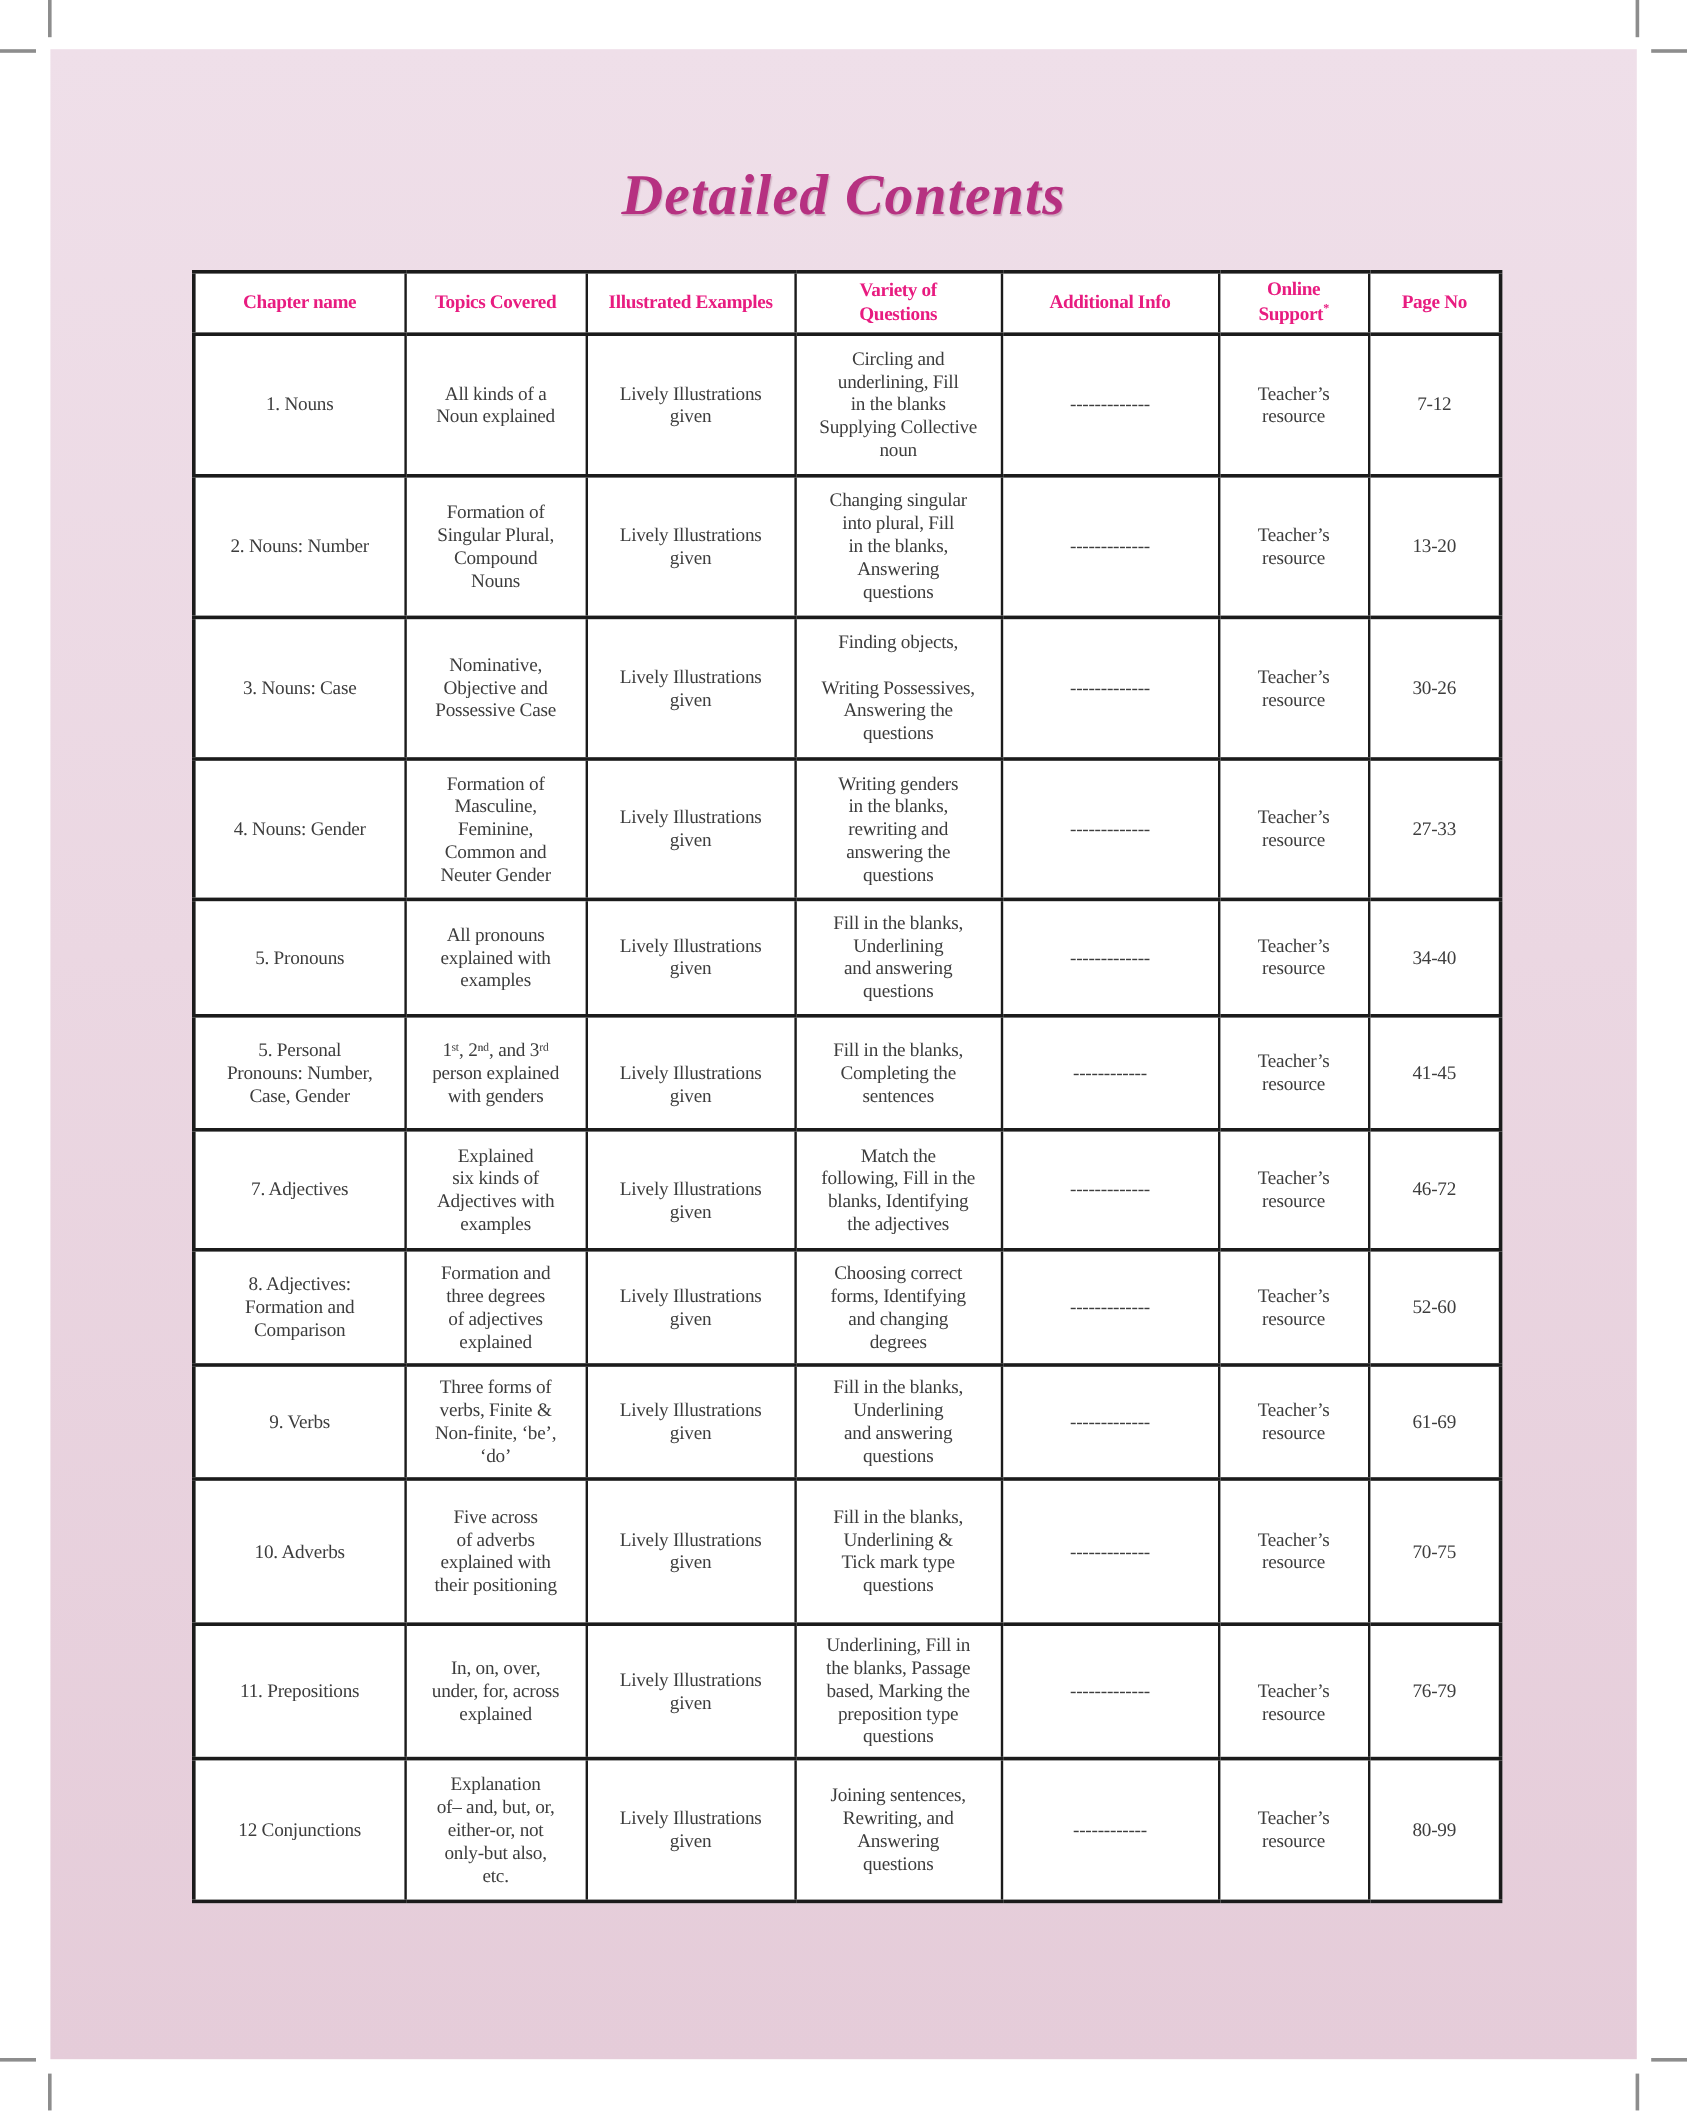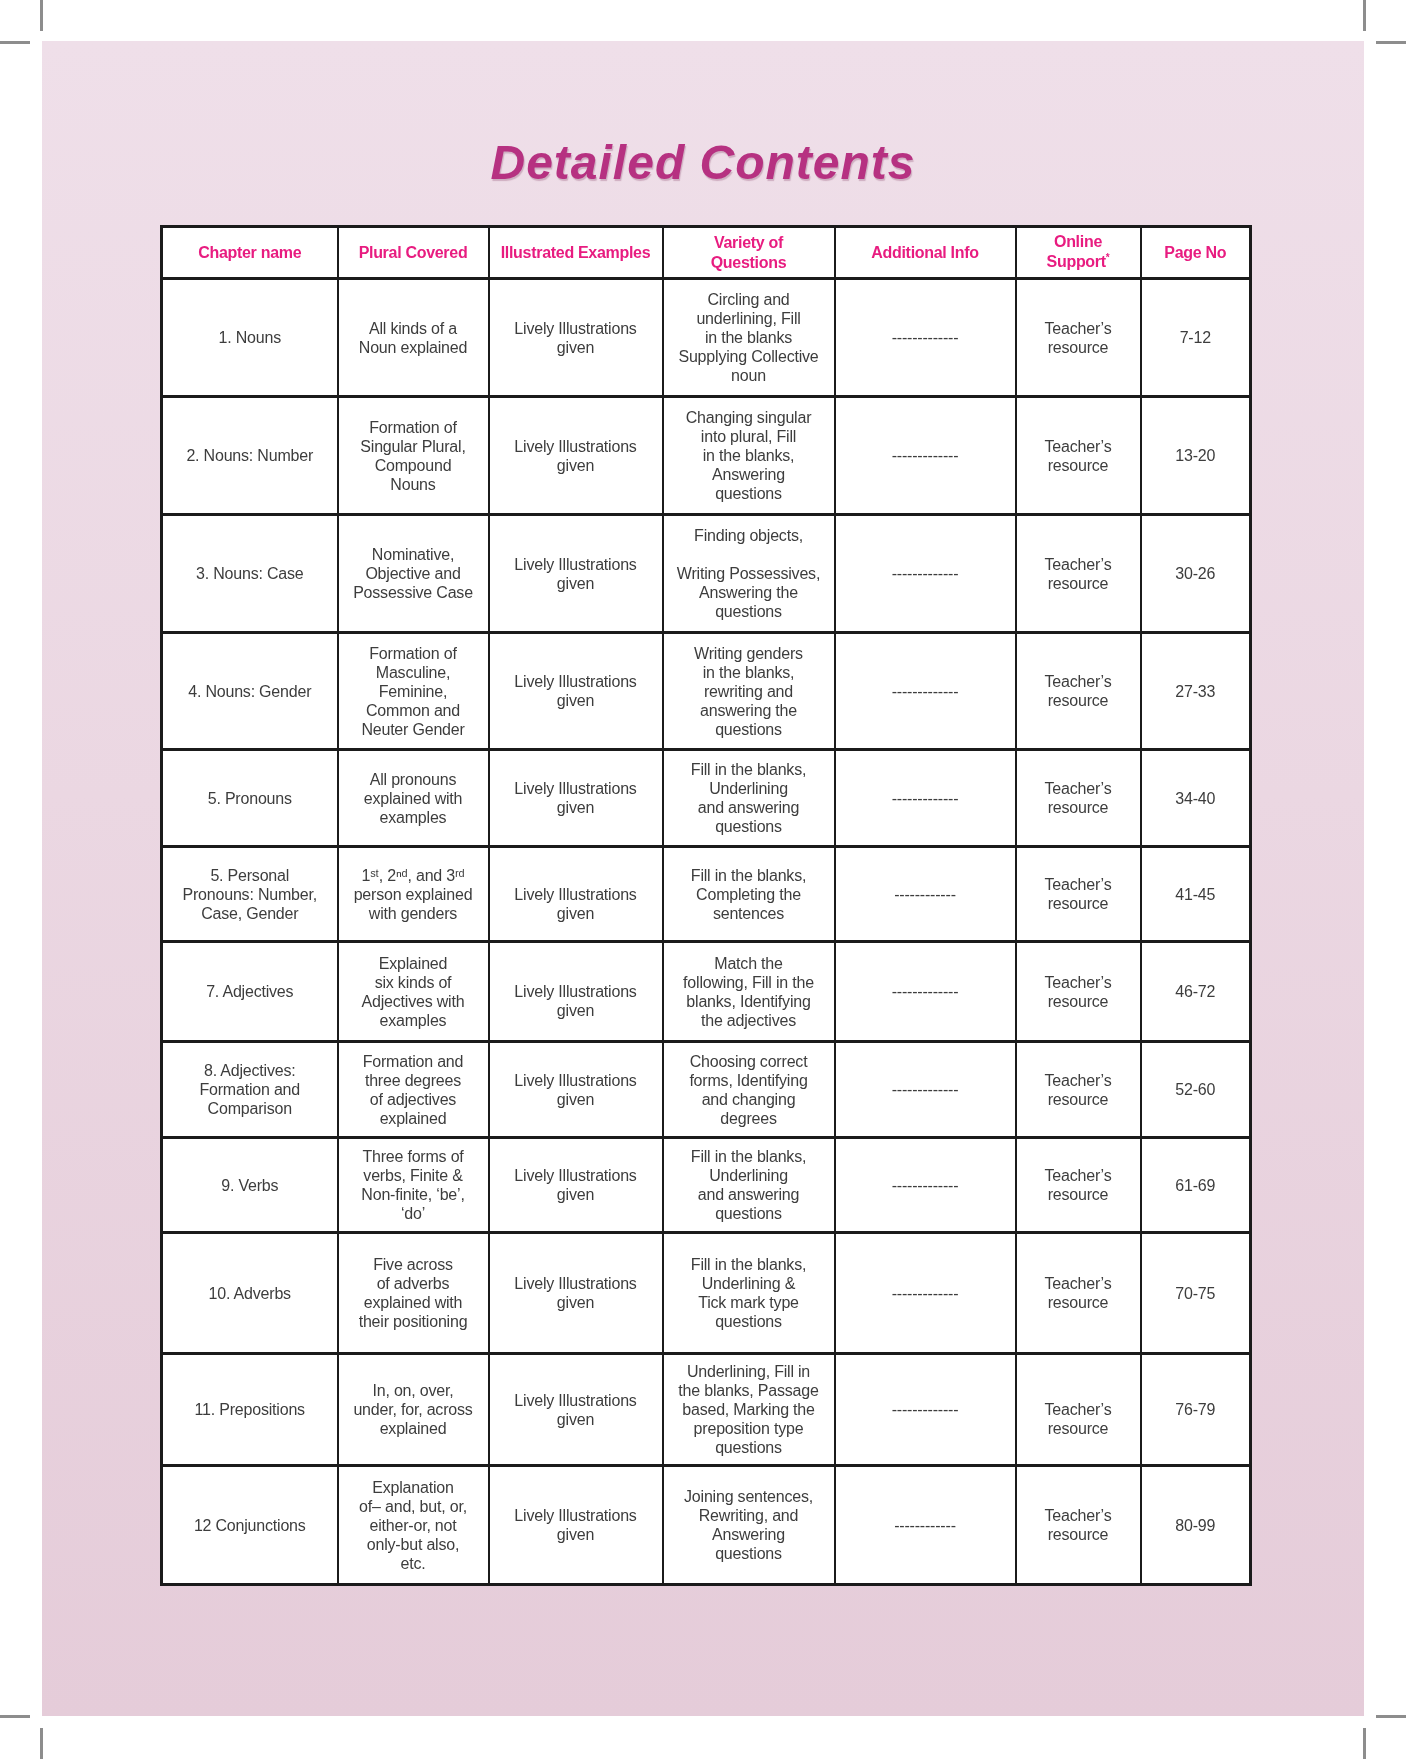--- a/index.html
+++ b/index.html
@@ -1,18 +1,18 @@
 <!DOCTYPE html>
 <html><head>
 <meta charset="utf-8">
 <style>
   html,body{margin:0;padding:0;background:#ffffff;}
   .canvas{
     position:relative;width:1406px;height:1759px;background:#ffffff;overflow:hidden;
-    font-family:Liberation Sans, sans-serif;
+    font-family:Liberation Serif, serif;
   }
   .crop{position:absolute;background:#8d8d8d;}
   .crop.tl-v{left:40px;top:0;width:3px;height:31px;}
   .crop.tl-h{left:0;top:41px;width:30px;height:3px;}
   .crop.tr-v{left:1363px;top:0;width:3px;height:31px;}
   .crop.tr-h{left:1376px;top:41px;width:30px;height:3px;}
   .crop.bl-h{left:0;top:1715px;width:30px;height:3px;}
   .crop.bl-v{left:40px;top:1728px;width:3px;height:31px;}
   .crop.br-h{left:1376px;top:1715px;width:30px;height:3px;}
   .crop.br-v{left:1363px;top:1728px;width:3px;height:31px;}
@@ -86,21 +86,21 @@
         <col style="width:151px">
         <col style="width:174px">
         <col style="width:172px">
         <col style="width:181px">
         <col style="width:125px">
         <col style="width:110px">
       </colgroup>
       <thead>
         <tr>
           <th><span>Chapter name</span></th>
-          <th><span>Plural Covered</span></th>
+          <th><span>Topics Covered</span></th>
           <th><span>Illustrated Examples</span></th>
           <th><span>Variety of
 Questions</span></th>
           <th><span>Additional Info</span></th>
           <th><span>Online
 Support</span><sup>*</sup></th>
           <th><span>Page No</span></th>
         </tr>
       </thead>
       <tbody>

